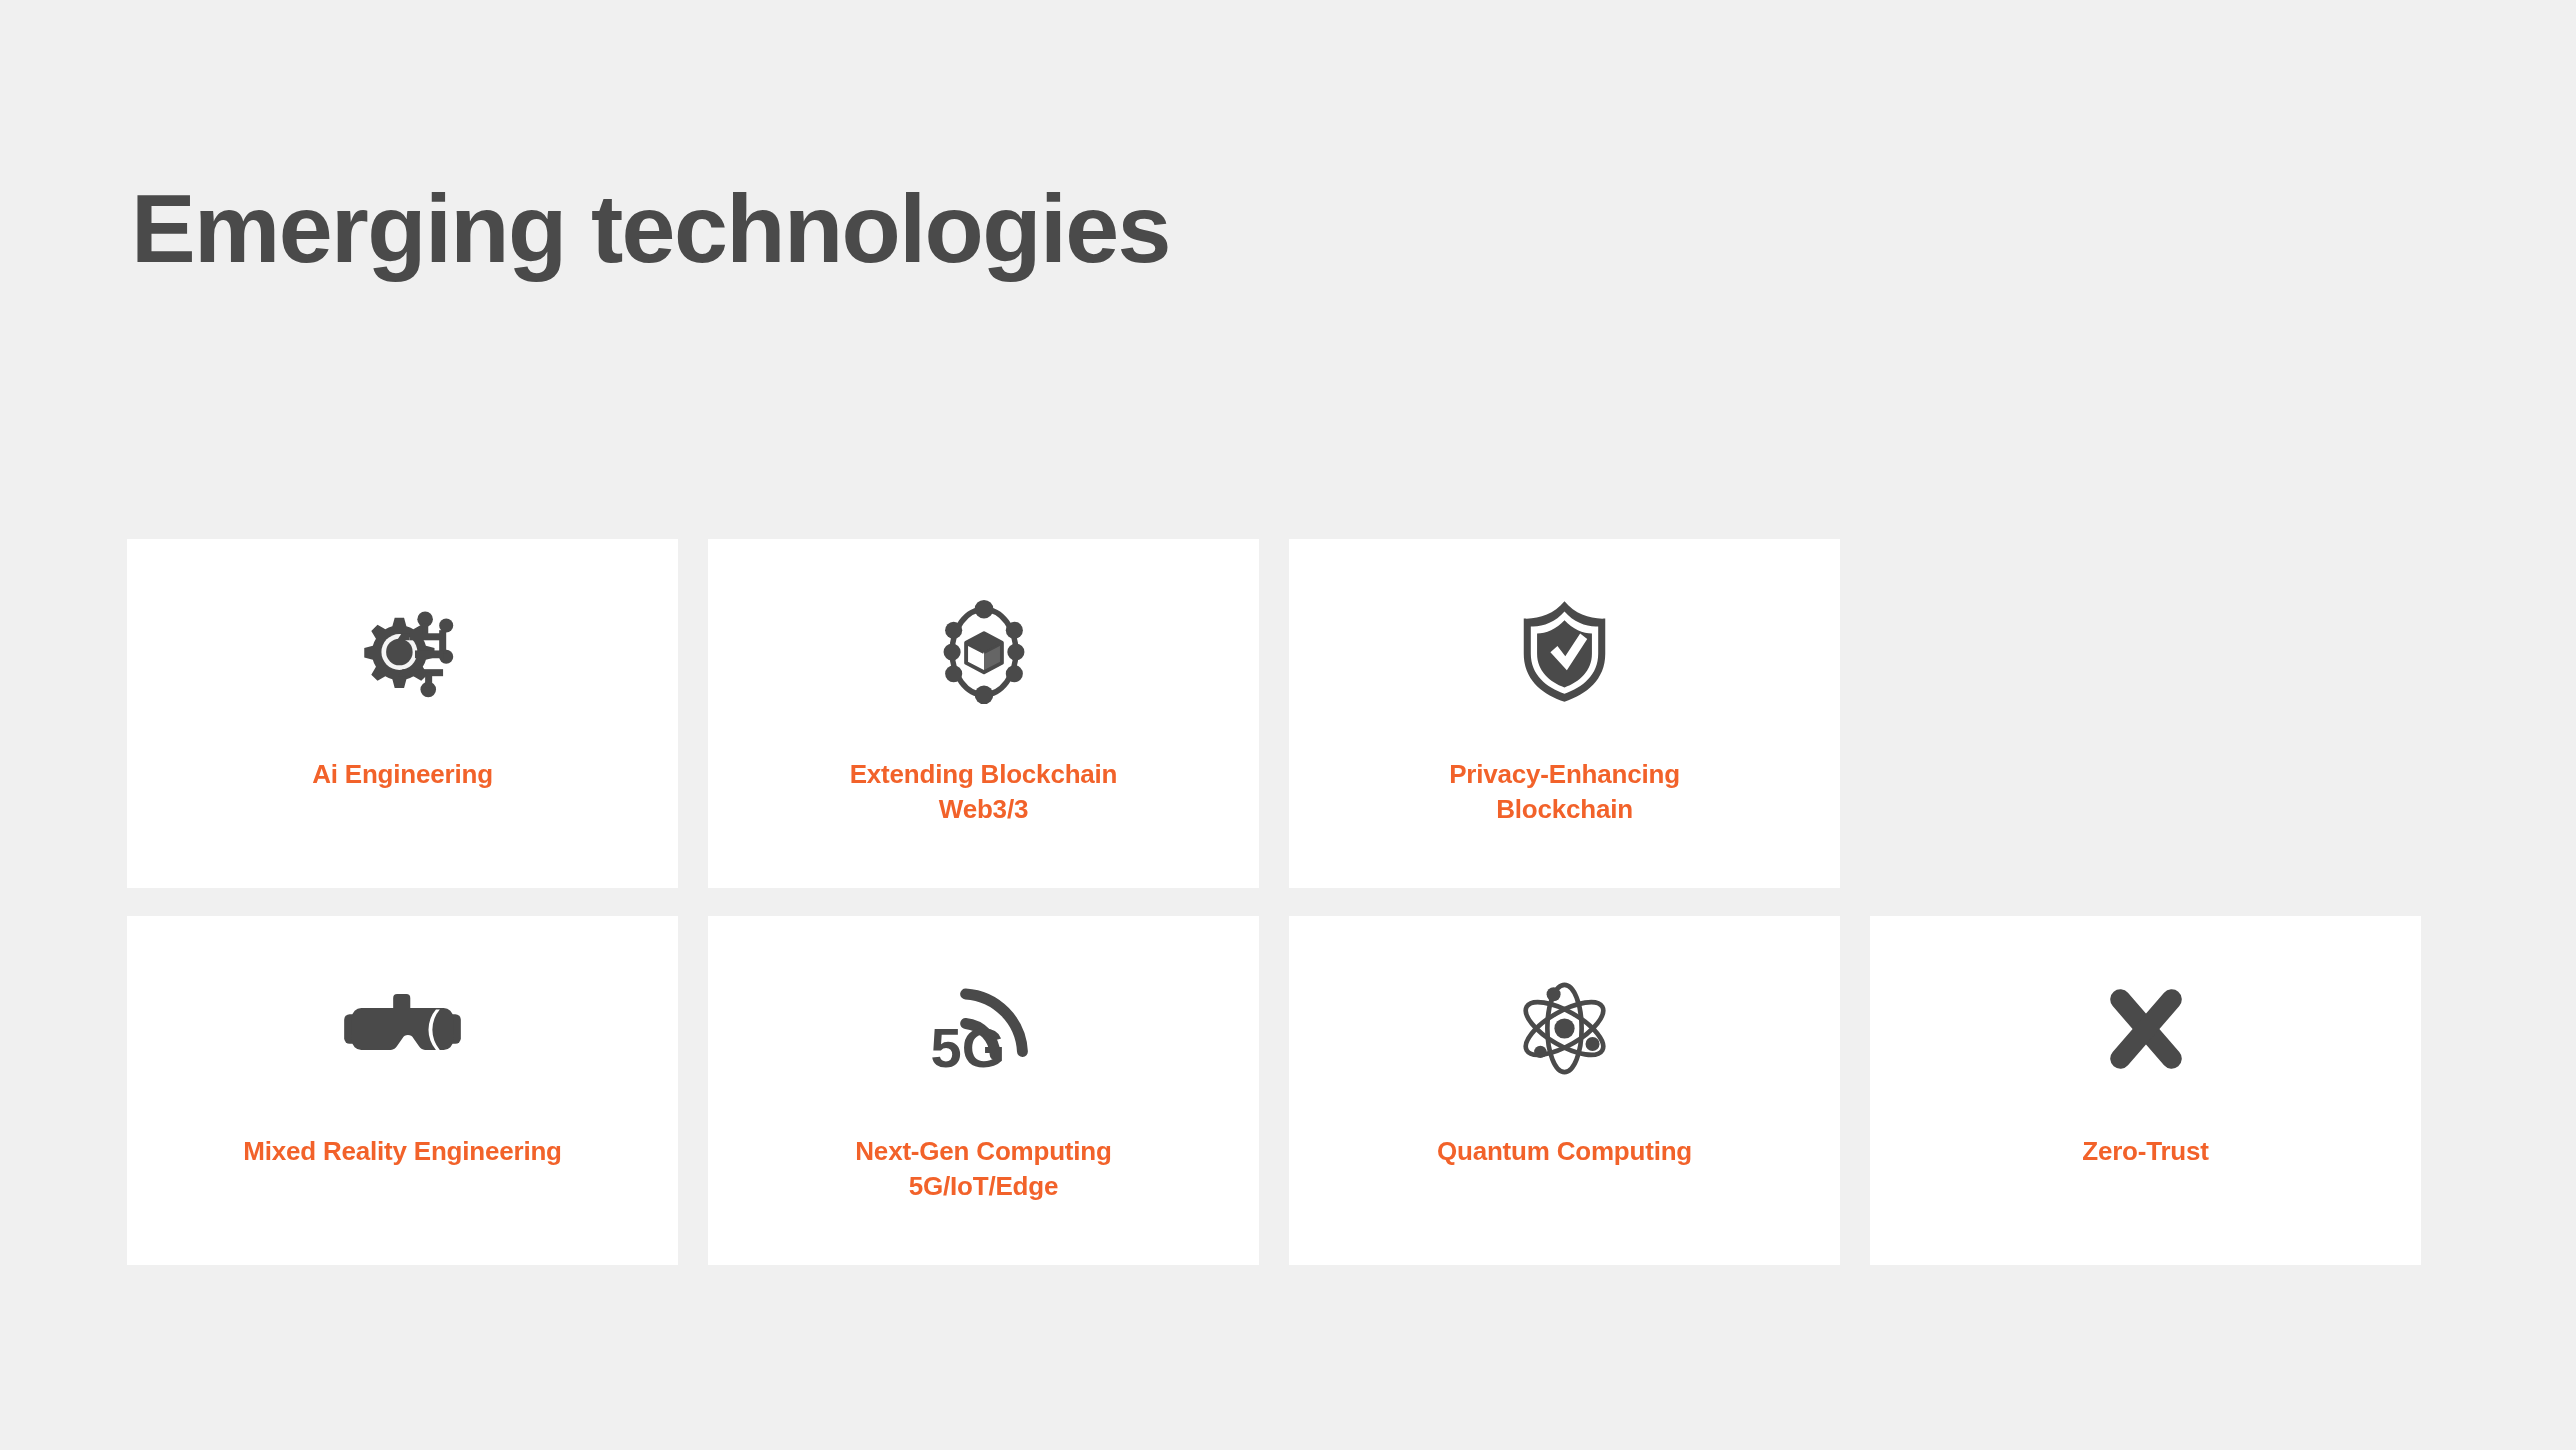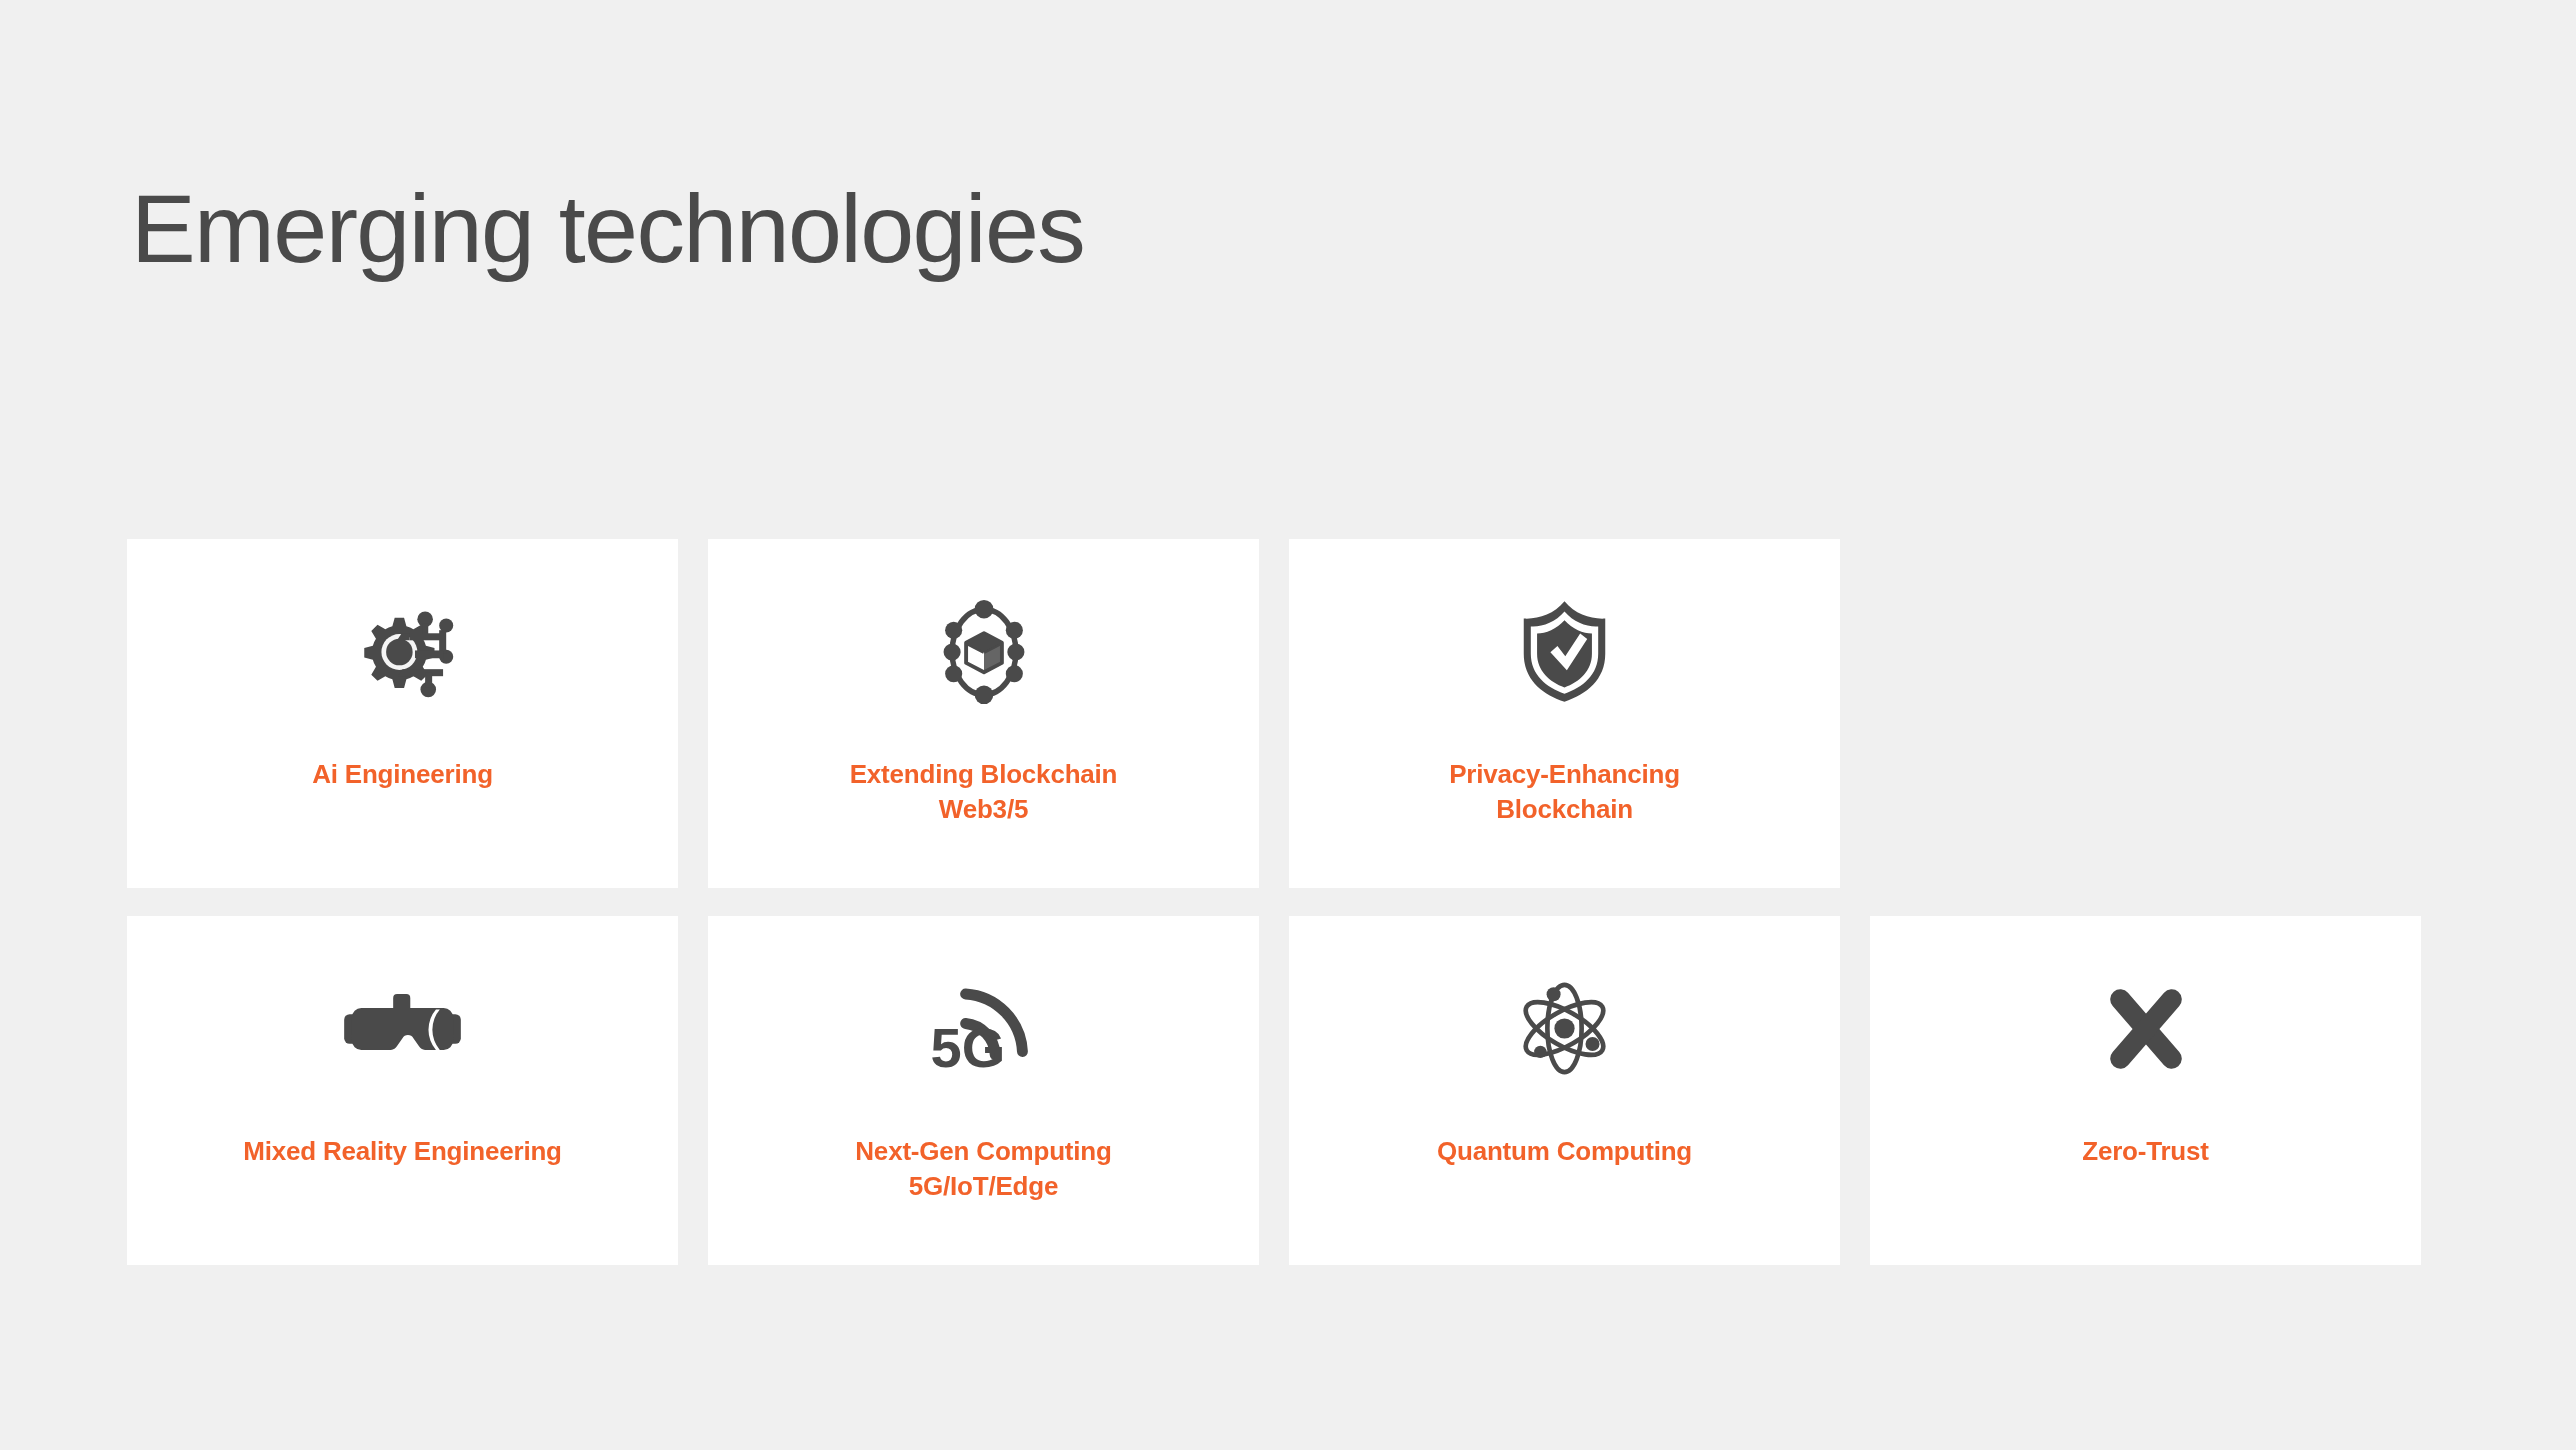--- a/index.html
+++ b/index.html
@@ -10,21 +10,21 @@
     overflow:hidden;
   }
   .slide { position:relative; width:2576px; height:1450px; background:#f0f0f0; }
 
   
   .title {
     position:absolute;
     left:131px; top:173px;
     width:1875px;
     font-size:97px;
-    font-weight:normal;
+    font-weight:bold;
     line-height:1.16;
     letter-spacing:-1.6px;
     color:#4a4a4a;
   }
   .title .line { display:block; }
 
   
   .grid {
     position:absolute;
     left:127px; top:539px;
@@ -123,21 +123,21 @@
             </g>
             <g fill="none" stroke="#4a4a4a" stroke-width="5" stroke-linejoin="round">
               <path d="M63 44 L86 56 L86 82 L63 94 L40 82 L40 56 Z"></path>
               <path d="M63 44 L63 68 M63 68 L86 56 M63 68 L40 56"></path>
             </g>
             <path d="M63 44 L86 56 L63 68 L40 56 Z" fill="#4a4a4a"></path>
             <path d="M63 68 L86 56 L86 82 L63 94 Z" fill="#4a4a4a" opacity="0.85"></path>
           </svg>
         </div>
         <div class="card-label">Extending Blockchain
-Web3/5</div>
+Web3/3</div>
       </div>
 
 
       <div class="card">
         <div class="card-icon">
           <svg width="91" height="105" viewBox="0 0 116 134">
             <path fill="#4a4a4a" d="M58 3 C44 20 24 26 6 25 L6 70 C6 103 30 122 58 131 C86 122 110 103 110 70 L110 25 C92 26 72 20 58 3 Z"></path>
             <path fill="#ffffff" d="M58 16 C46 30 29 36 15 35 L15 70 C15 97 35 113 58 121 C81 113 101 97 101 70 L101 35 C87 36 70 30 58 16 Z"></path>
             <path fill="#4a4a4a" d="M58 27 C48 38 34 44 23 44 L23 70 C23 92 39 106 58 113 C77 106 93 92 93 70 L93 44 C82 44 68 38 58 27 Z"></path>
             <path fill="#ffffff" d="M40 68 l9-8 10 13 19-29 9 7 -26 40 z"></path>

